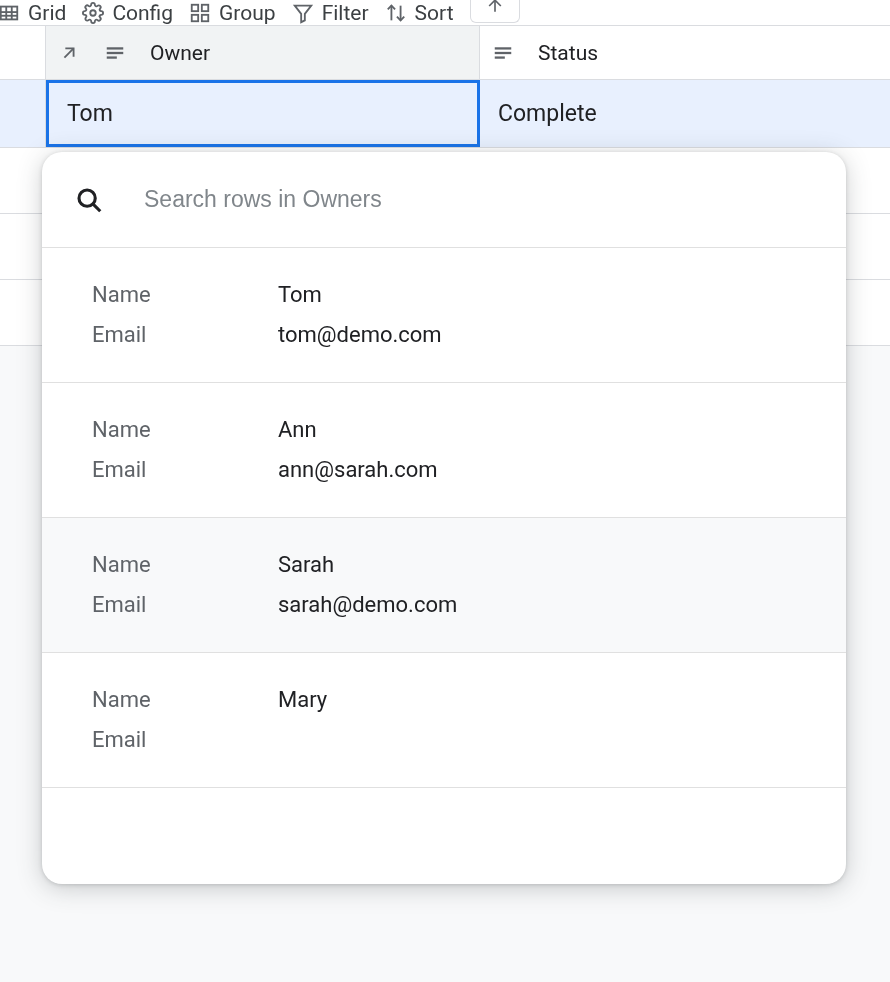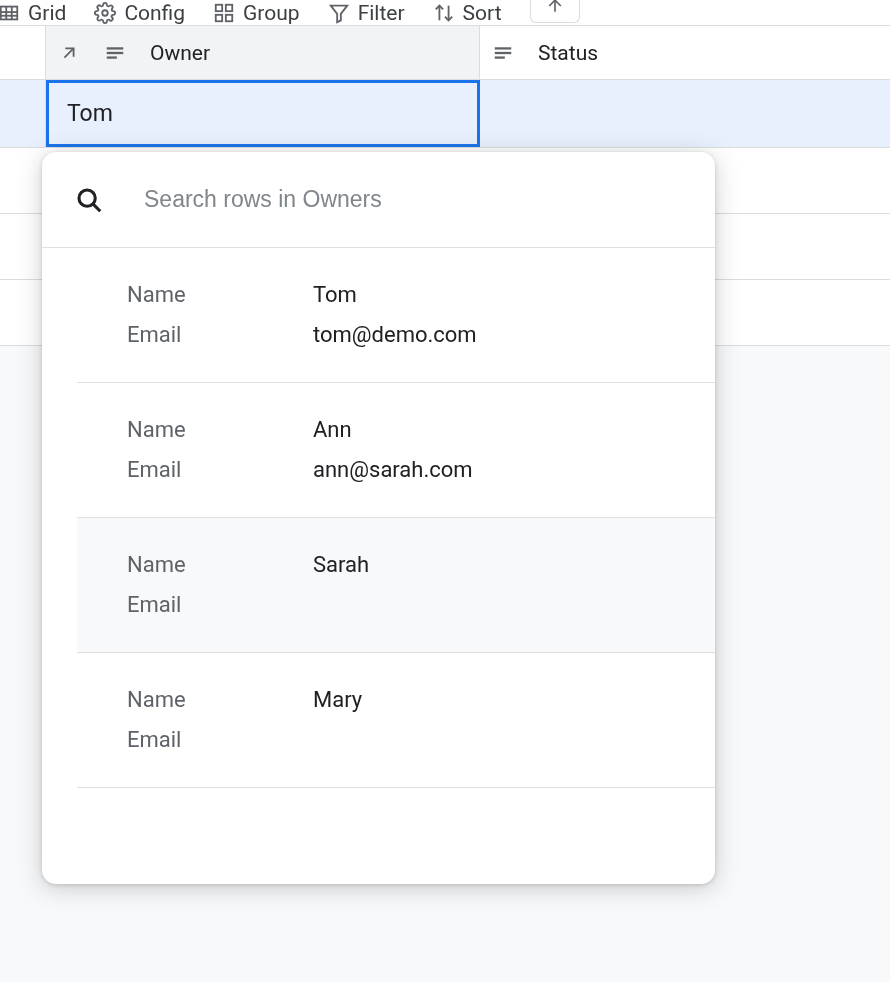--- a/index.html
+++ b/index.html
@@ -19,21 +19,21 @@
     }
     .toolbar {
       display: flex;
       align-items: center;
       height: 26px;
       border-bottom: 1px solid #dadce0;
       padding: 0 8px;
       color: #5f6368;
       font-size: 20px;
       overflow: hidden;
-      gap: 28px;
+      gap: 16px;
       white-space: nowrap;
     }
     .toolbar .tb-item {
       display: flex;
       align-items: center;
       gap: 8px;
     }
     .toolbar .tb-label {
       font-size: 21px;
       color: #3c4043;
@@ -112,23 +112,23 @@
     }
     .below {
       height: 640px;
       background: #f8f9fa;
     }
 
     .dropdown {
       position: absolute;
       left: 42px;
       top: 152px;
-      width: 673px;
-      background: #fff;
-      border-radius: 14px;
+      width: 804px;
+      background: #fff;
+      border-radius: 20px;
       box-shadow: 0 4px 24px rgba(60,64,67,0.25), 0 1px 4px rgba(60,64,67,0.2);
       overflow: hidden;
     }
     .search-bar {
       display: flex;
       align-items: center;
       height: 96px;
       padding: 0 32px;
       gap: 40px;
       border-bottom: 1px solid #e0e0e0;
@@ -140,21 +140,20 @@
       font-size: 23px;
       color: #202124;
       background: transparent;
     }
     .search-input::placeholder {
       color: #80868b;
     }
     .option {
       padding: 26px 7px 28px 0;
       border-bottom: 1px solid #e0e0e0;
-      margin-left: 35px;
     }
     .option.alt {
       background: #f8f9fa;
     }
     .opt-row {
       display: flex;
       align-items: center;
       min-height: 40px;
       padding: 6px 0;
     }
@@ -267,20 +266,23 @@
       </span>
       <span>Status</span>
     </div>
   </div>
 
   <div class="data-row">
     <div class="data-cell first"></div>
     <div class="data-cell owner">
       <span>Tom</span>
     </div>
+    <div class="data-cell status">
+      <span>Complete</span>
+    </div>
   </div>
 
   <div class="empty-row"></div>
   <div class="empty-row"></div>
   <div class="empty-row"></div>
   <div class="below"></div>
 </div>
 
 <div class="dropdown">
   <div class="search-bar">
@@ -314,20 +316,21 @@
           <span class="opt-value">ann@sarah.com</span>
         </div>
       </div>
       <div class="option alt">
         <div class="opt-row">
           <span class="opt-label">Name</span>
           <span class="opt-value">Sarah</span>
         </div>
         <div class="opt-row">
           <span class="opt-label">Email</span>
+          <span class="opt-value">sarah@demo.com</span>
         </div>
       </div>
       <div class="option">
         <div class="opt-row">
           <span class="opt-label">Name</span>
           <span class="opt-value">Mary</span>
         </div>
         <div class="opt-row">
           <span class="opt-label">Email</span>
         </div>

